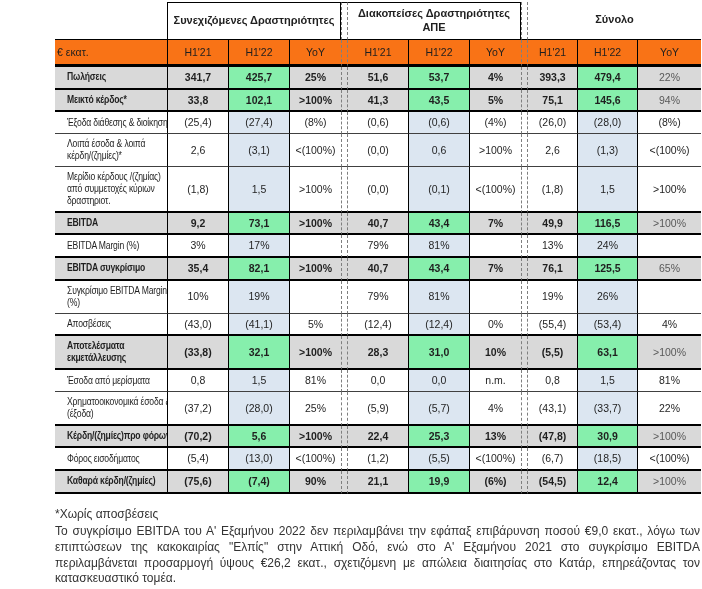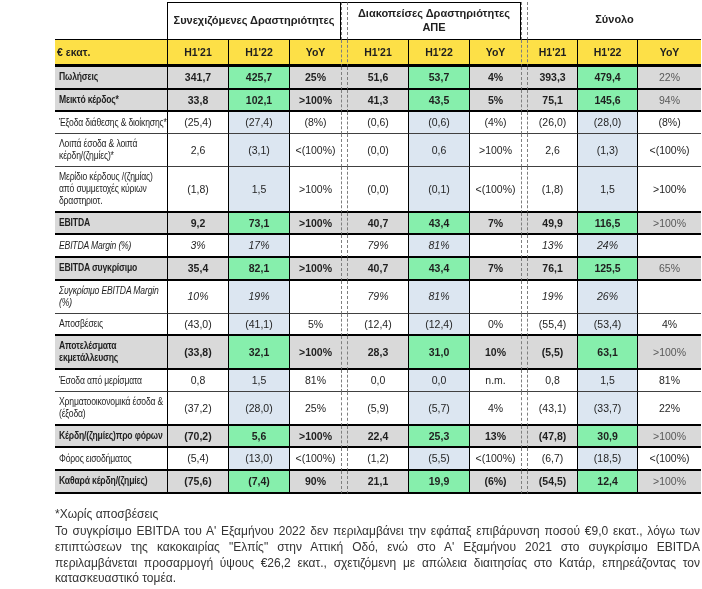--- a/index.html
+++ b/index.html
@@ -12,40 +12,40 @@
   .page{padding:2px 0 0 55px;}
 
   table.fin{
     border-collapse:separate;border-spacing:0;table-layout:fixed;
     width:646px;font-size:10.5px;
   }
   td{
     padding:4px 2px;text-align:center;vertical-align:middle;
     border-right:1px solid #000;line-height:1.2;overflow:hidden;
   }
-  td.lab{text-align:left;padding:4px 1px 4px 4px;font-size:10px;}
+  td.lab{text-align:left;padding:4px 1px 4px 12px;font-size:10px;}
   td.lab .sq{display:inline-block;width:128px;transform:scaleX(0.86);transform-origin:left center;letter-spacing:-0.2px;}
   td.noR{border-right:none;}
   td.sep{border-left:1px dashed #7f7f7f;border-right:1px dashed #7f7f7f;padding:0;}
 
   
   tr.ghdr td{border-bottom:1px solid #000;font-weight:bold;font-size:11px;background:#fff;}
   tr.ghdr td.topb{border-top:1px solid #000;}
   tr.ghdr td.gcell{padding:4px 2px;line-height:1.25;}
   tr.ghdr td.corner{background:#fff;}
 
   
-  tr.shdr td{border-bottom:3px solid #000;font-weight:bold;padding:6px 2px;background:#fde047;margin-left:33px;}
+  tr.shdr td{border-bottom:3px solid #000;font-weight:normal;padding:6px 2px;background:#f97316;margin-left:33px;}
   tr.shdr td.lab{font-size:10.5px;}
 
   .blue{background:#dce6f1;text-align:center;}
 
   tr.r-total td{background:#d9d9d9;font-weight:bold;}
   tr.r-total td.blue{background:#86efac;}
-  tr.r-italic td{font-style:italic;}
+  tr.r-italic td{}
   tr.hb1 td{border-bottom:1px solid #404040;}
   tr.hb2 td{border-bottom:2px solid #000;}
   tr.r-total td.g3yoy{font-weight:normal;color:#595959;}
 
   .footnotes{width:645px;margin-top:13px;font-size:12px;color:#333;}
   .fn1{margin:0 0 3px 0;}
   .fn2{margin:0;text-align:justify;line-height:1.33;}
 </style>
 </head>
 <body>

